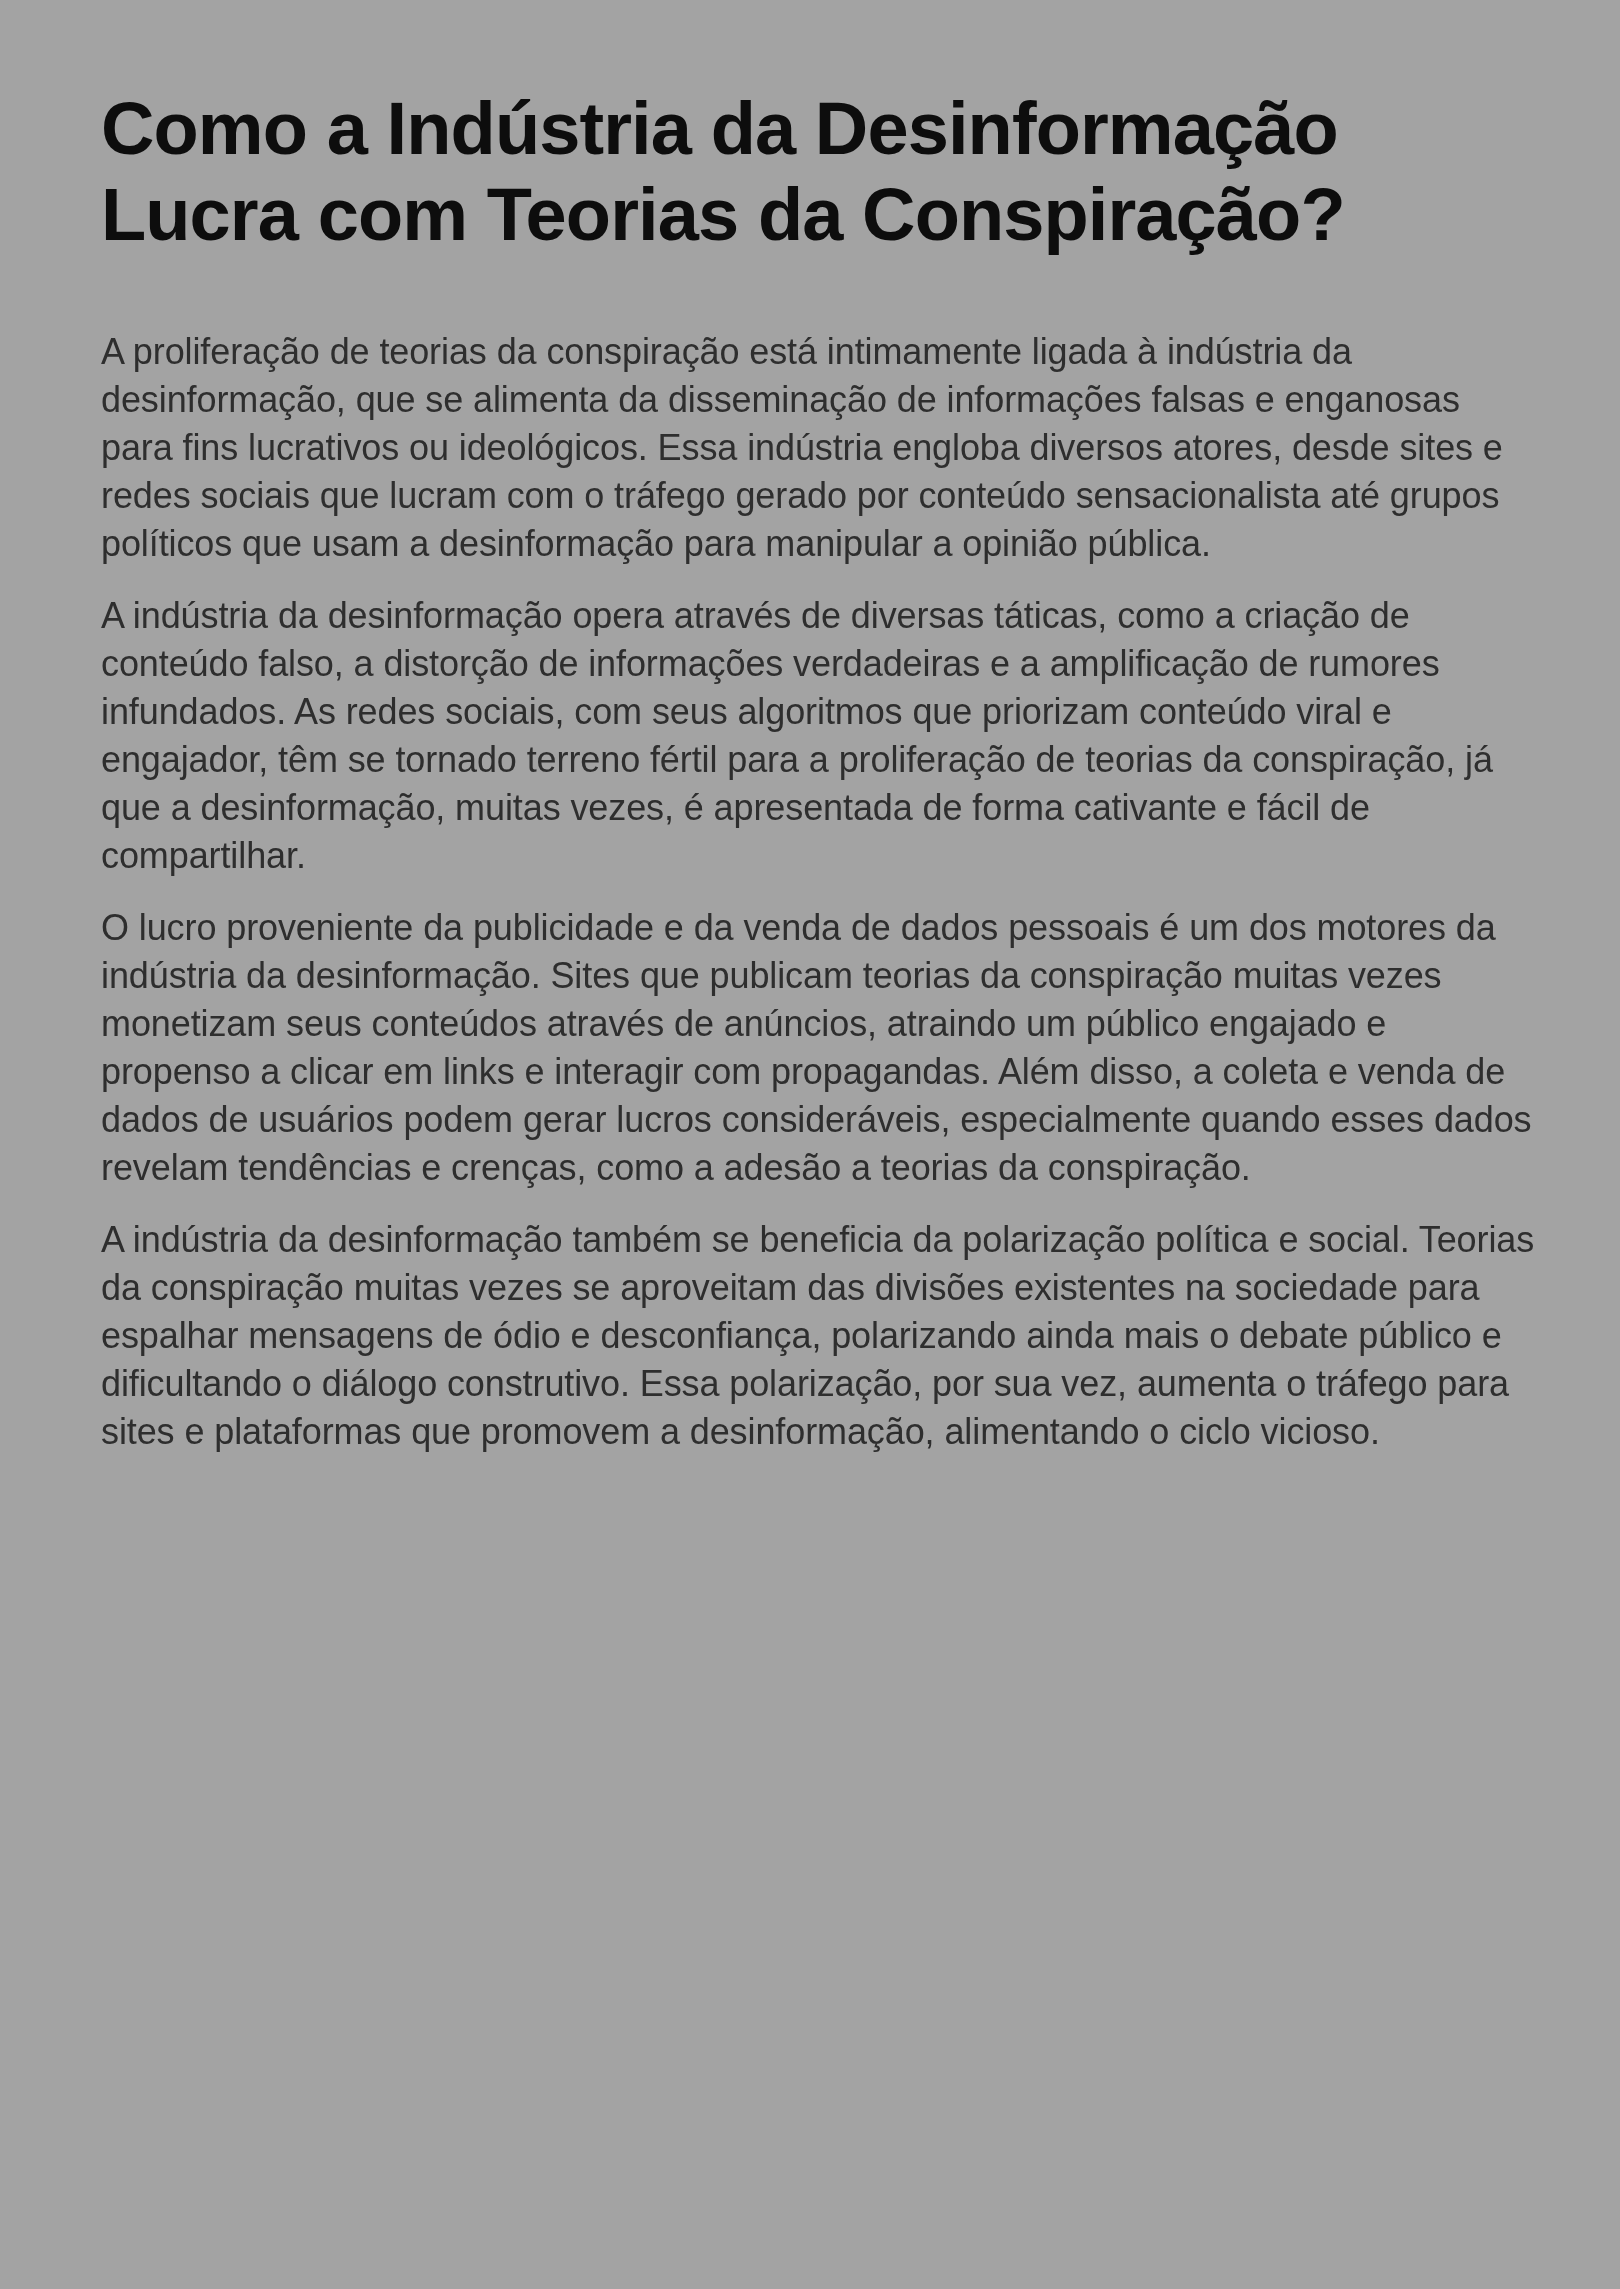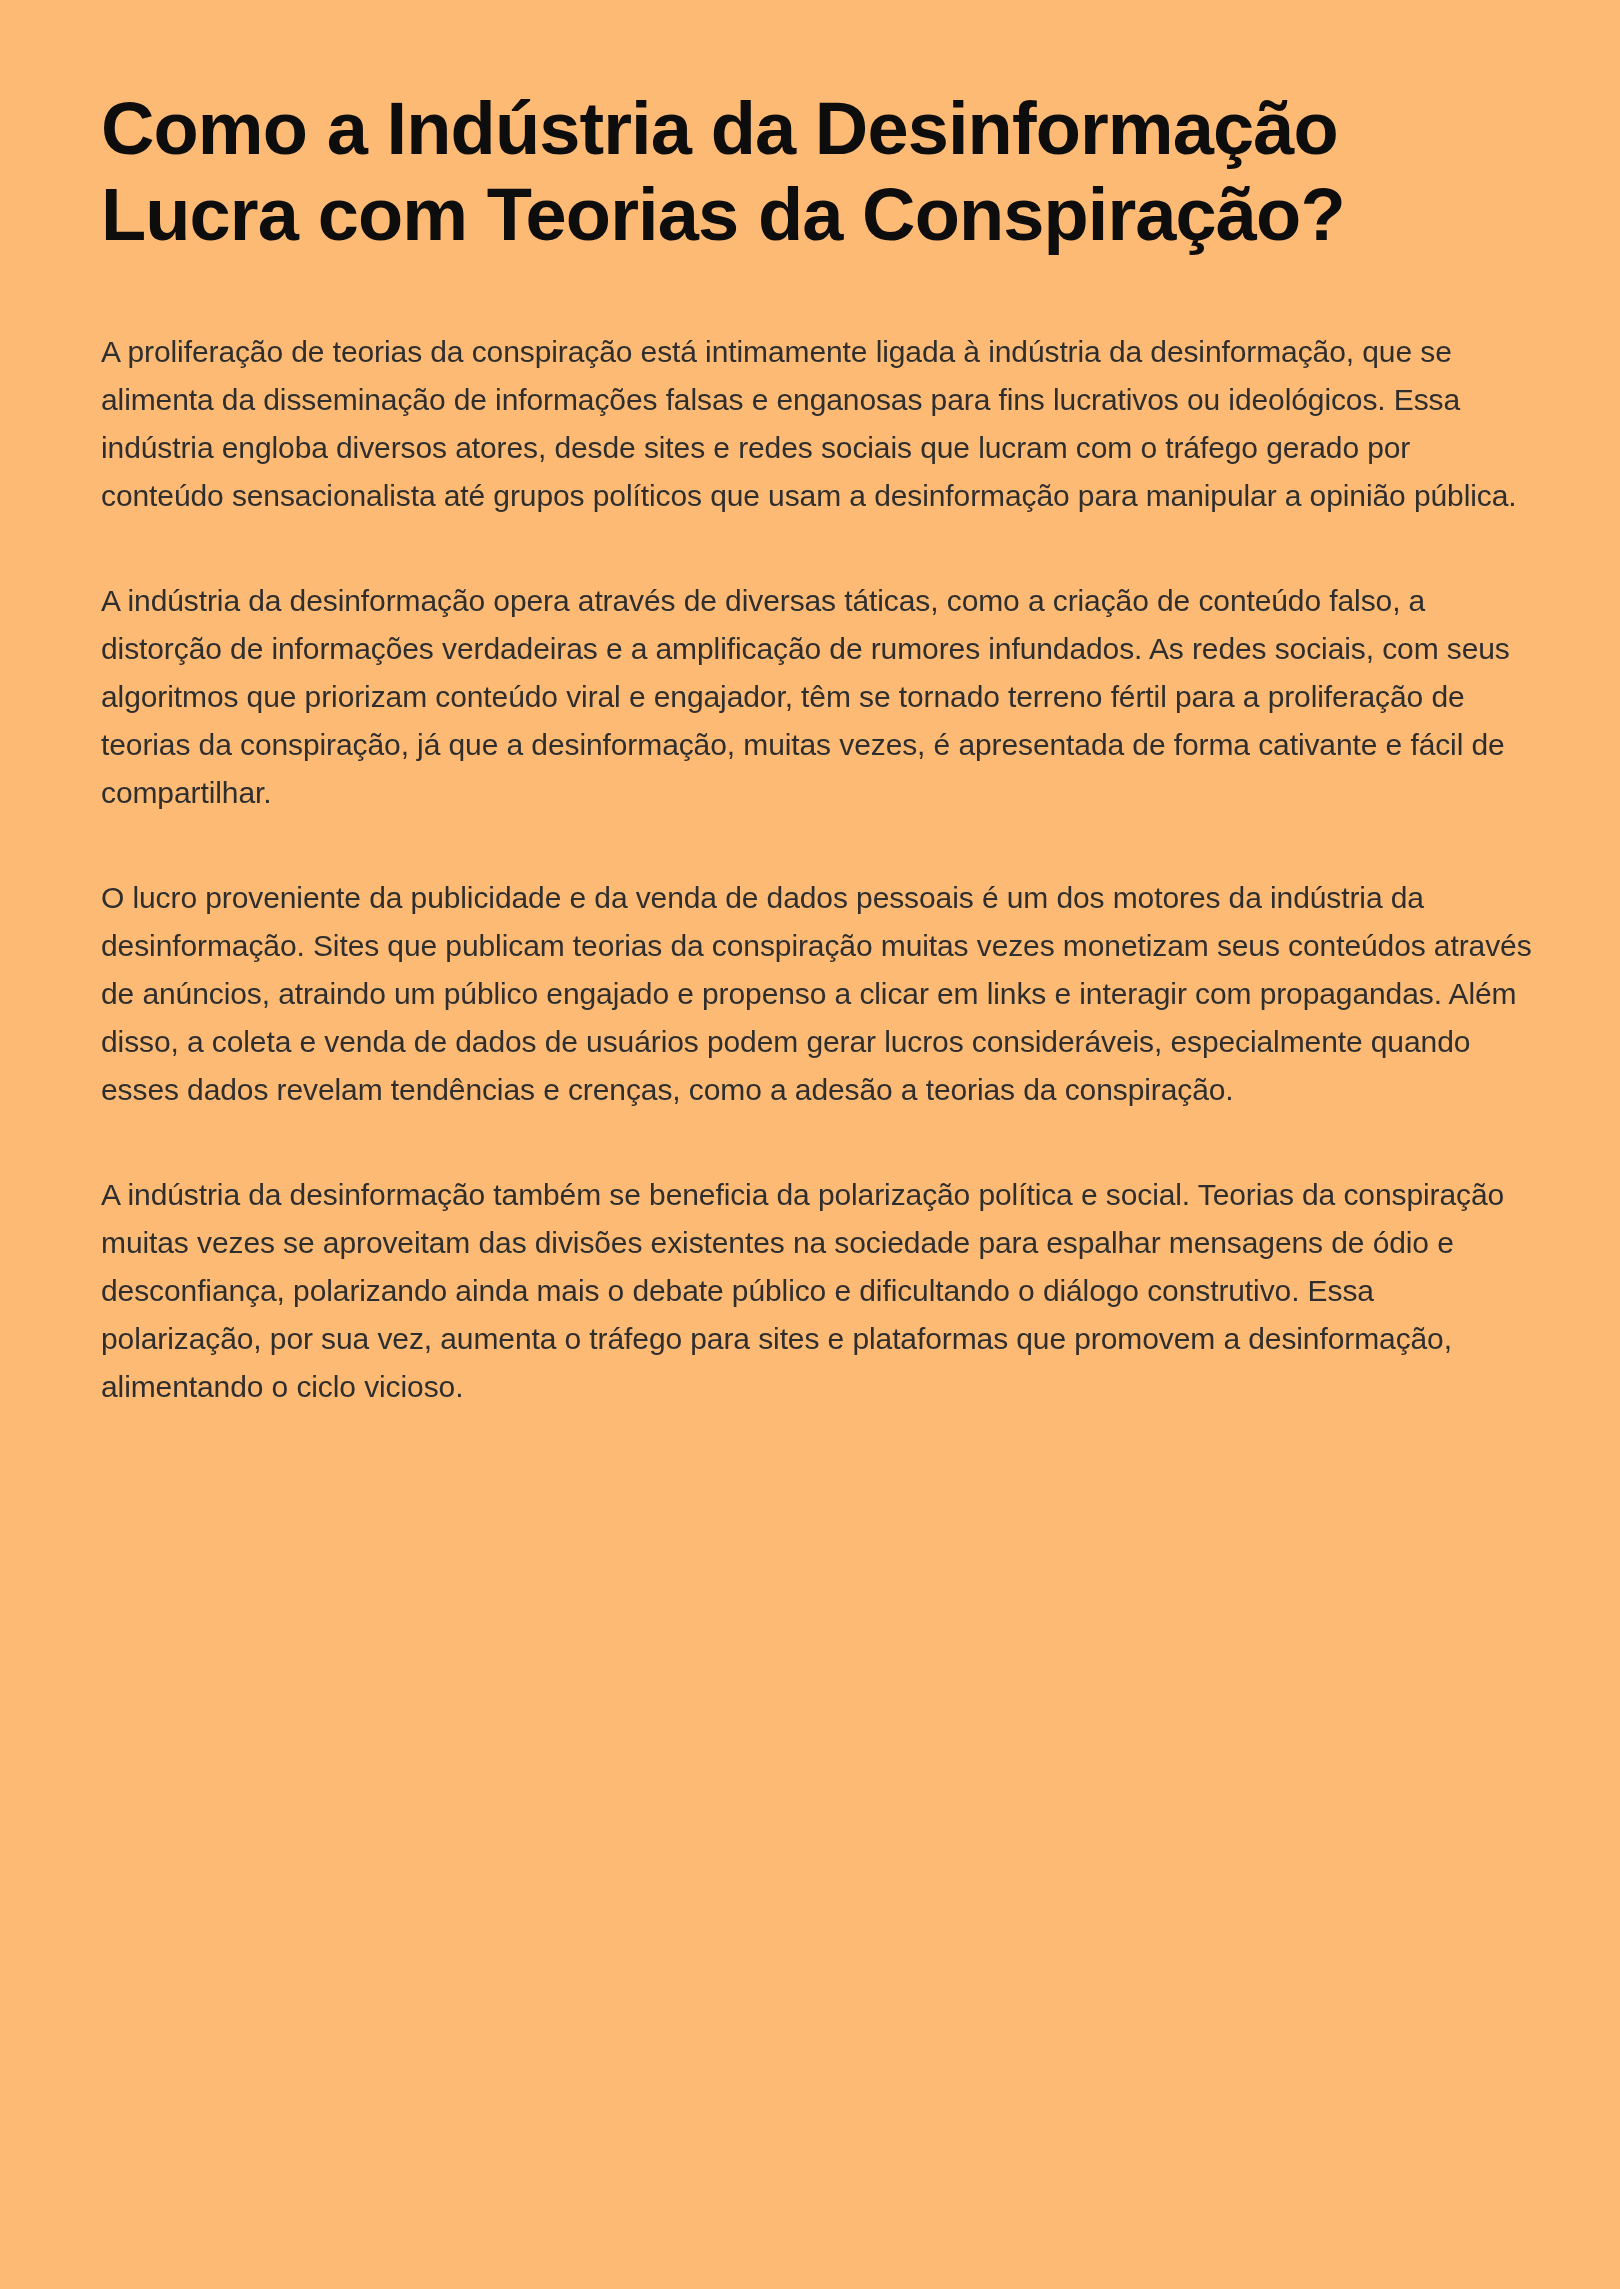--- a/index.html
+++ b/index.html
@@ -5,39 +5,39 @@
 <style>
   html, body {
     margin: 0;
     padding: 0;
     background: #ffffff;
   }
   .page {
     position: relative;
     width: 1620px;
     height: 2290px;
-    background: #fdba74;
+    background: #a3a3a3;
     overflow: hidden;
     font-family: "Liberation Sans", "DejaVu Sans", sans-serif;
   }
   .article {
     margin-left: 101px;
     width: 1440px;
   }
   .article h1 {
     margin: 86px 0 70px 0;
     font-size: 74px;
     line-height: 86px;
     font-weight: 700;
     letter-spacing: -0.9px;
     color: #0d0d0d;
   }
   .article p {
-    margin: 57px 0 0 0;
-    font-size: 30px;
+    margin: 24px 0 0 0;
+    font-size: 36px;
     line-height: 48px;
     letter-spacing: -0.1px;
     font-weight: 400;
     color: #2e2e2e;
   }
 </style>
 </head>
 <body>
 
 <div class="page">

